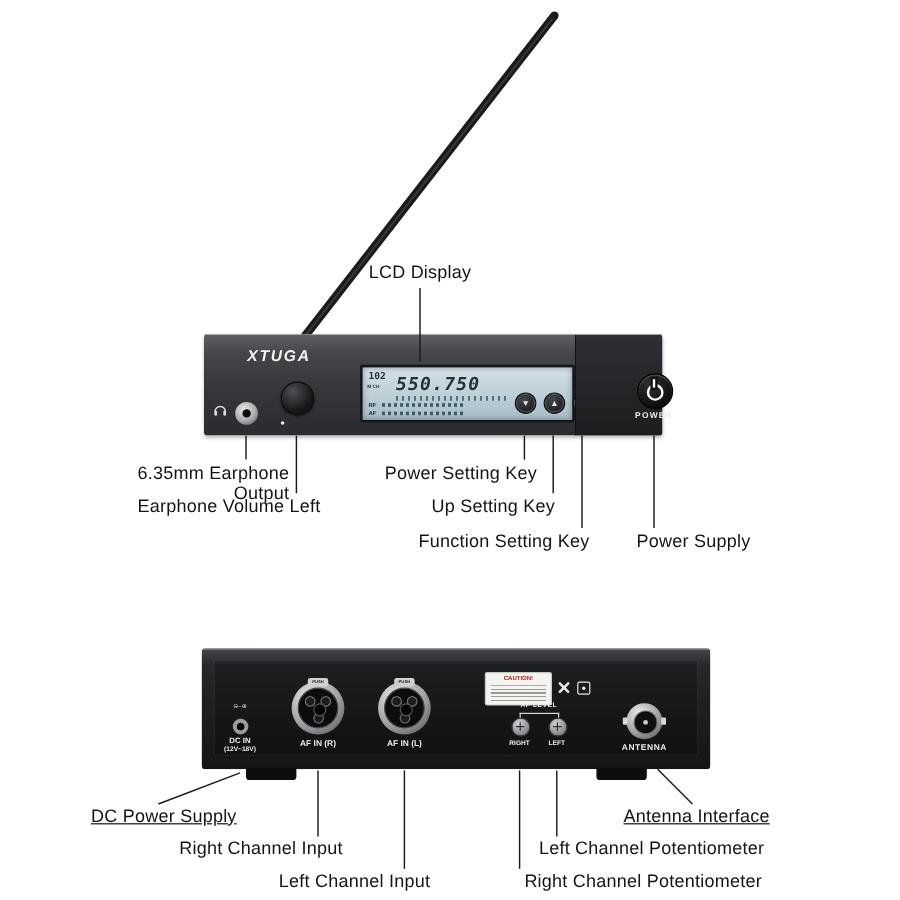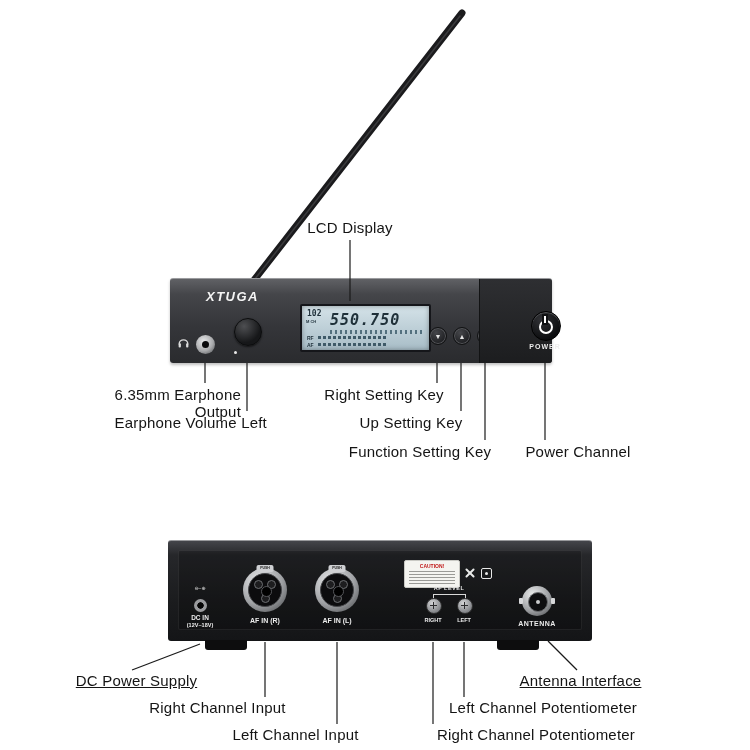--- a/index.html
+++ b/index.html
@@ -25,21 +25,21 @@
   .jack{position:absolute;left:26px;top:56px;width:19px;height:19px;border-radius:50%;
     background:radial-gradient(circle at 40% 35%,#e8e9ea,#a9aaac 55%,#66686b 85%);}
   .jack-hole{position:absolute;left:6px;top:6px;width:7px;height:7px;border-radius:50%;background:#0a0a0b;}
   .knob{position:absolute;left:64px;top:39px;width:26px;height:26px;border-radius:50%;
     background:radial-gradient(circle at 35% 28%,#4e4f52,#161719 65%);border:1px solid #0b0c0d;
     box-shadow:0 1px 2px rgba(0,0,0,.6);}
   .knob-dot{position:absolute;left:64px;top:72px;width:3px;height:3px;border-radius:50%;background:#e9e9e9;}
 
   .lcd{position:absolute;left:130px;top:25px;width:127px;height:44px;border-radius:2px;
     background:linear-gradient(180deg,#d4e2e8,#a8bdc7);border:2px solid #15161a;
-    box-shadow:inset 0 0 5px rgba(0,0,0,.35);}
+    box-shadow:inset 0 0 5px rgba(0,0,0,.35);padding-left:48px;}
   .lcd-ch{position:absolute;left:5px;top:3px;font:bold 8px "DejaVu Sans Mono",monospace;color:#22333d;}
   .lcd-ch-sub{position:absolute;left:4px;top:13px;font-size:4px;font-weight:bold;color:#22333d;}
   .lcd-freq{position:absolute;left:28px;top:5px;font:bold italic 15px "DejaVu Sans Mono",monospace;
     color:#1f3039;letter-spacing:1px;}
   .lcd-ticks{position:absolute;left:28px;top:24px;width:92px;height:4px;
     background:repeating-linear-gradient(90deg,#53707e 0 2px,transparent 2px 5px);}
   .lcd-meter-label{position:absolute;font-size:5px;font-weight:bold;color:#22333d;}
   .lcd-bar{position:absolute;height:3px;width:68px;left:16px;
     background:repeating-linear-gradient(90deg,#3f5a68 0 3px,transparent 3px 5px);}
 
@@ -233,24 +233,24 @@
       <line x1="337" y1="642" x2="337" y2="724"></line>
       <line x1="548" y1="641" x2="577" y2="670"></line>
       <line x1="464" y1="642" x2="464" y2="697"></line>
       <line x1="433" y1="642" x2="433" y2="724"></line>
     </g>
   </svg>
 
   <div class="label t-center" style="left:280px;top:219px;width:140px;">LCD Display</div>
   <div class="label t-right" style="left:71px;top:386px;width:170px;">6.35mm Earphone Output</div>
   <div class="label t-right" style="left:95px;top:414px;width:172px;">Earphone Volume Left</div>
-  <div class="label t-center" style="left:320px;top:386px;width:128px;">Right Setting Key</div>
+  <div class="label t-center" style="left:320px;top:386px;width:128px;">Power Setting Key</div>
   <div class="label t-center" style="left:357px;top:414px;width:108px;">Up Setting Key</div>
   <div class="label t-center" style="left:345px;top:443px;width:150px;">Function Setting Key</div>
-  <div class="label t-center" style="left:523px;top:443px;width:110px;">Power Channel</div>
+  <div class="label t-center" style="left:523px;top:443px;width:110px;">Power Supply</div>
 
   <div class="label t-center" style="left:54px;top:672px;width:165px;text-decoration:underline;">DC Power Supply</div>
   <div class="label t-center" style="left:140px;top:699px;width:155px;">Right Channel Input</div>
   <div class="label t-center" style="left:228px;top:726px;width:135px;">Left Channel Input</div>
   <div class="label t-center" style="left:518px;top:672px;width:125px;text-decoration:underline;">Antenna Interface</div>
   <div class="label t-center" style="left:430px;top:726px;width:212px;">Right Channel Potentiometer</div>
   <div class="label t-center" style="left:443px;top:699px;width:200px;">Left Channel Potentiometer</div>
 
 </div>
 

